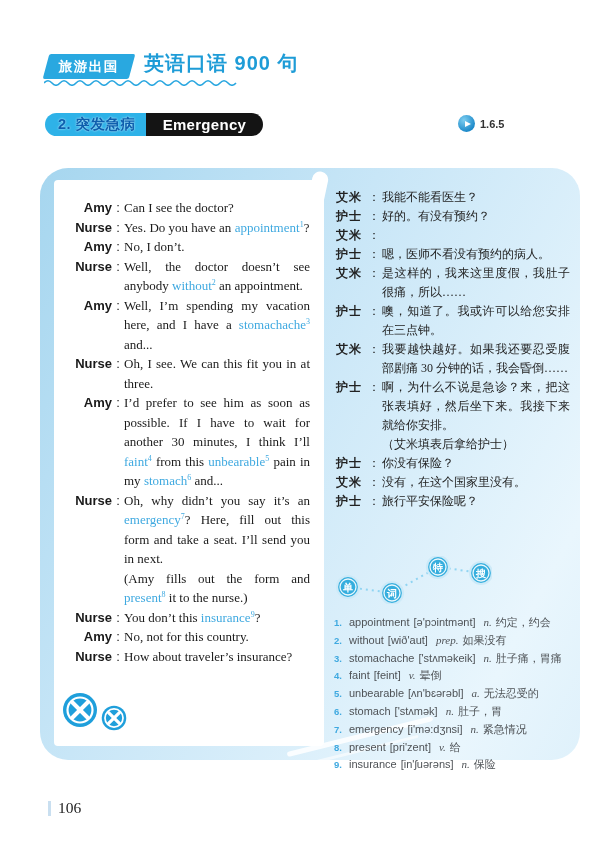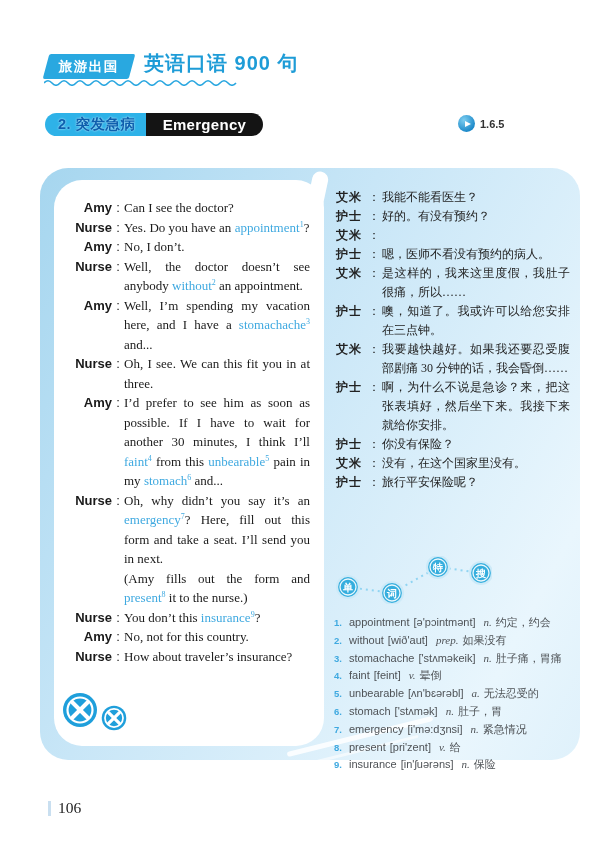--- a/index.html
+++ b/index.html
@@ -53,21 +53,21 @@
   .audio-label { font-size:11px; color:#333; font-weight:bold; margin-left:5px; }
 
   
   .panel {
     position:absolute; left:40px; top:168px; width:540px; height:592px;
     border-radius:28px;
     background:linear-gradient(118deg,#a6d6ef 0%,#c8e6f7 40%,#e9f6fd 85%,#dff1fb 100%);
   }
   .card {
     position:absolute; left:14px; top:12px; width:270px; height:566px;
-    background:#fff; border-radius:28px; z-index:1;
+    background:#fff; border-radius:4px; z-index:1;
   }
   .slant {
     position:absolute; left:274px; top:2px; width:16px; height:100px;
     background:#ffffff; transform:rotate(12deg); transform-origin:top left;
     border-radius:8px; z-index:0;
   }
   .streak1 {
     position:absolute; left:245px; top:566px; width:150px; height:5px;
     background:rgba(255,255,255,.85); transform:rotate(-14deg); border-radius:3px;
   }
@@ -262,20 +262,25 @@
       </div>
       <div class="crow">
         <span class="cspk">艾米</span>
         <span class="ccol">：</span>
         <span class="ctx">我要越快越好。如果我还要忍受腹部剧痛 30 分钟的话，我会昏倒……</span>
       </div>
       <div class="crow">
         <span class="cspk">护士</span>
         <span class="ccol">：</span>
         <span class="ctx">啊，为什么不说是急诊？来，把这张表填好，然后坐下来。我接下来就给你安排。</span>
+      </div>
+      <div class="crow">
+        <span class="cspk"></span>
+        <span class="ccol"></span>
+        <span class="ctx">（艾米填表后拿给护士）</span>
       </div>
       <div class="crow">
         <span class="cspk">护士</span>
         <span class="ccol">：</span>
         <span class="ctx">你没有保险？</span>
       </div>
       <div class="crow">
         <span class="cspk">艾米</span>
         <span class="ccol">：</span>
         <span class="ctx">没有，在这个国家里没有。</span>

